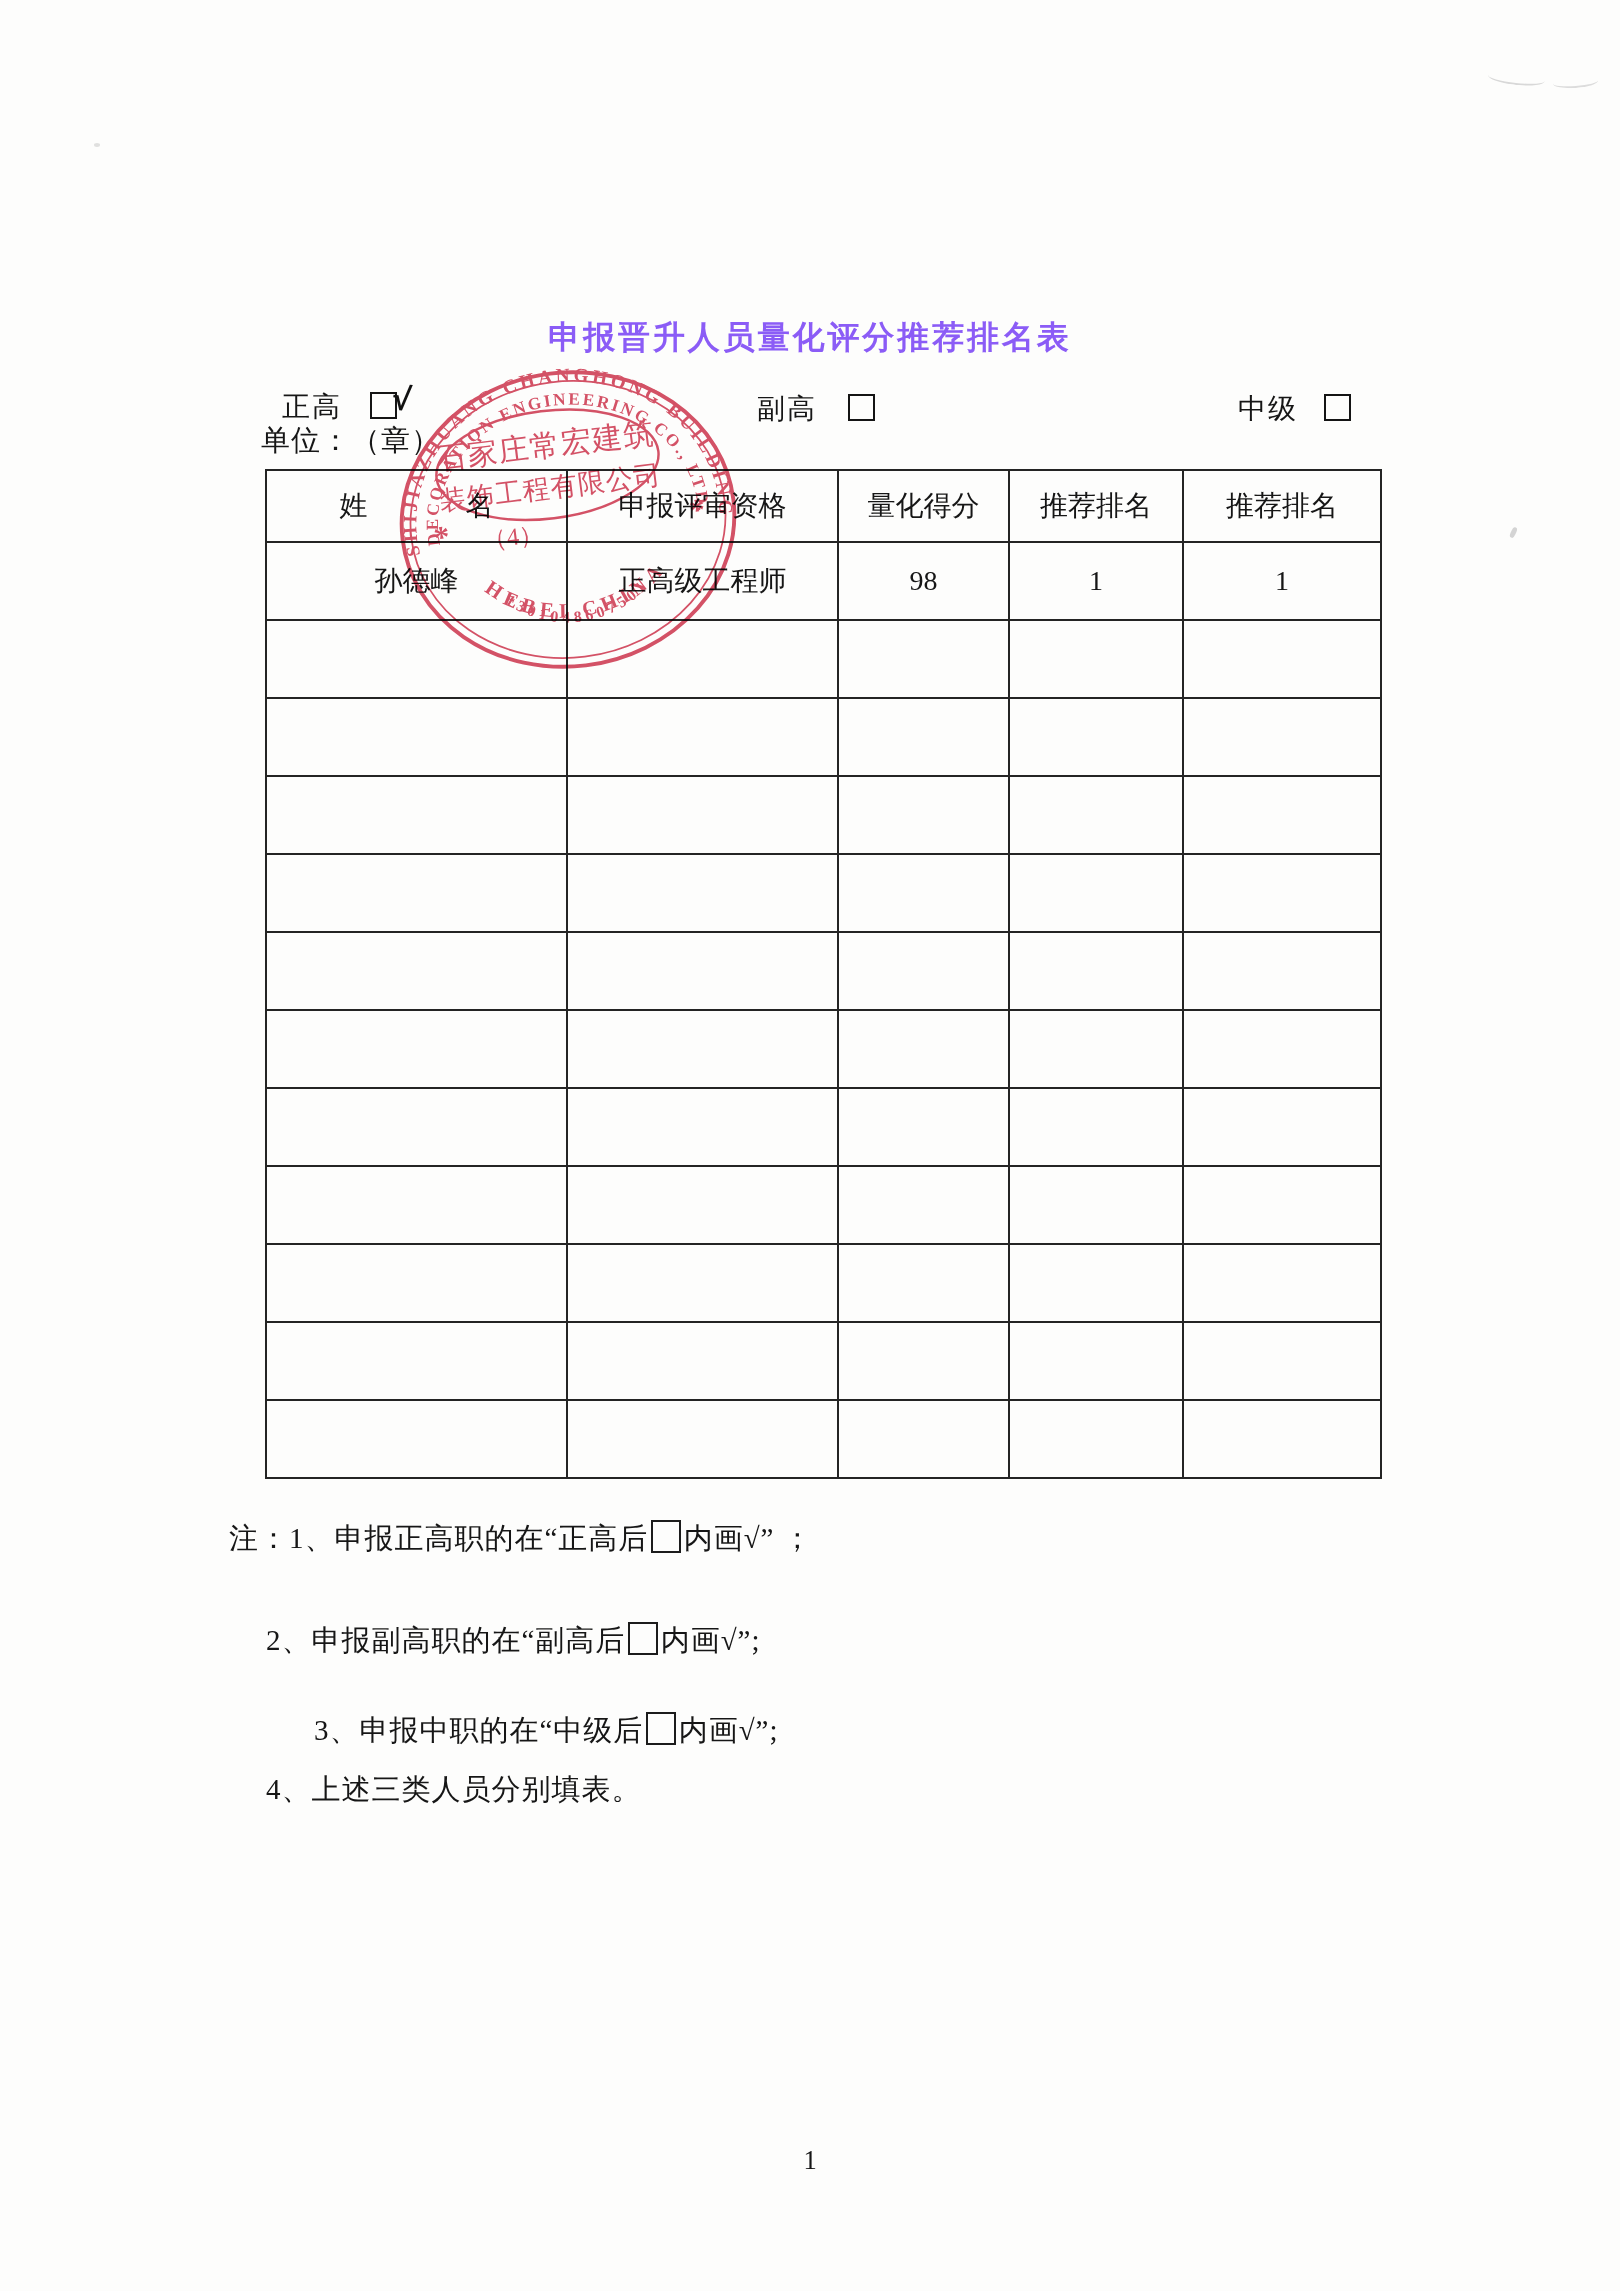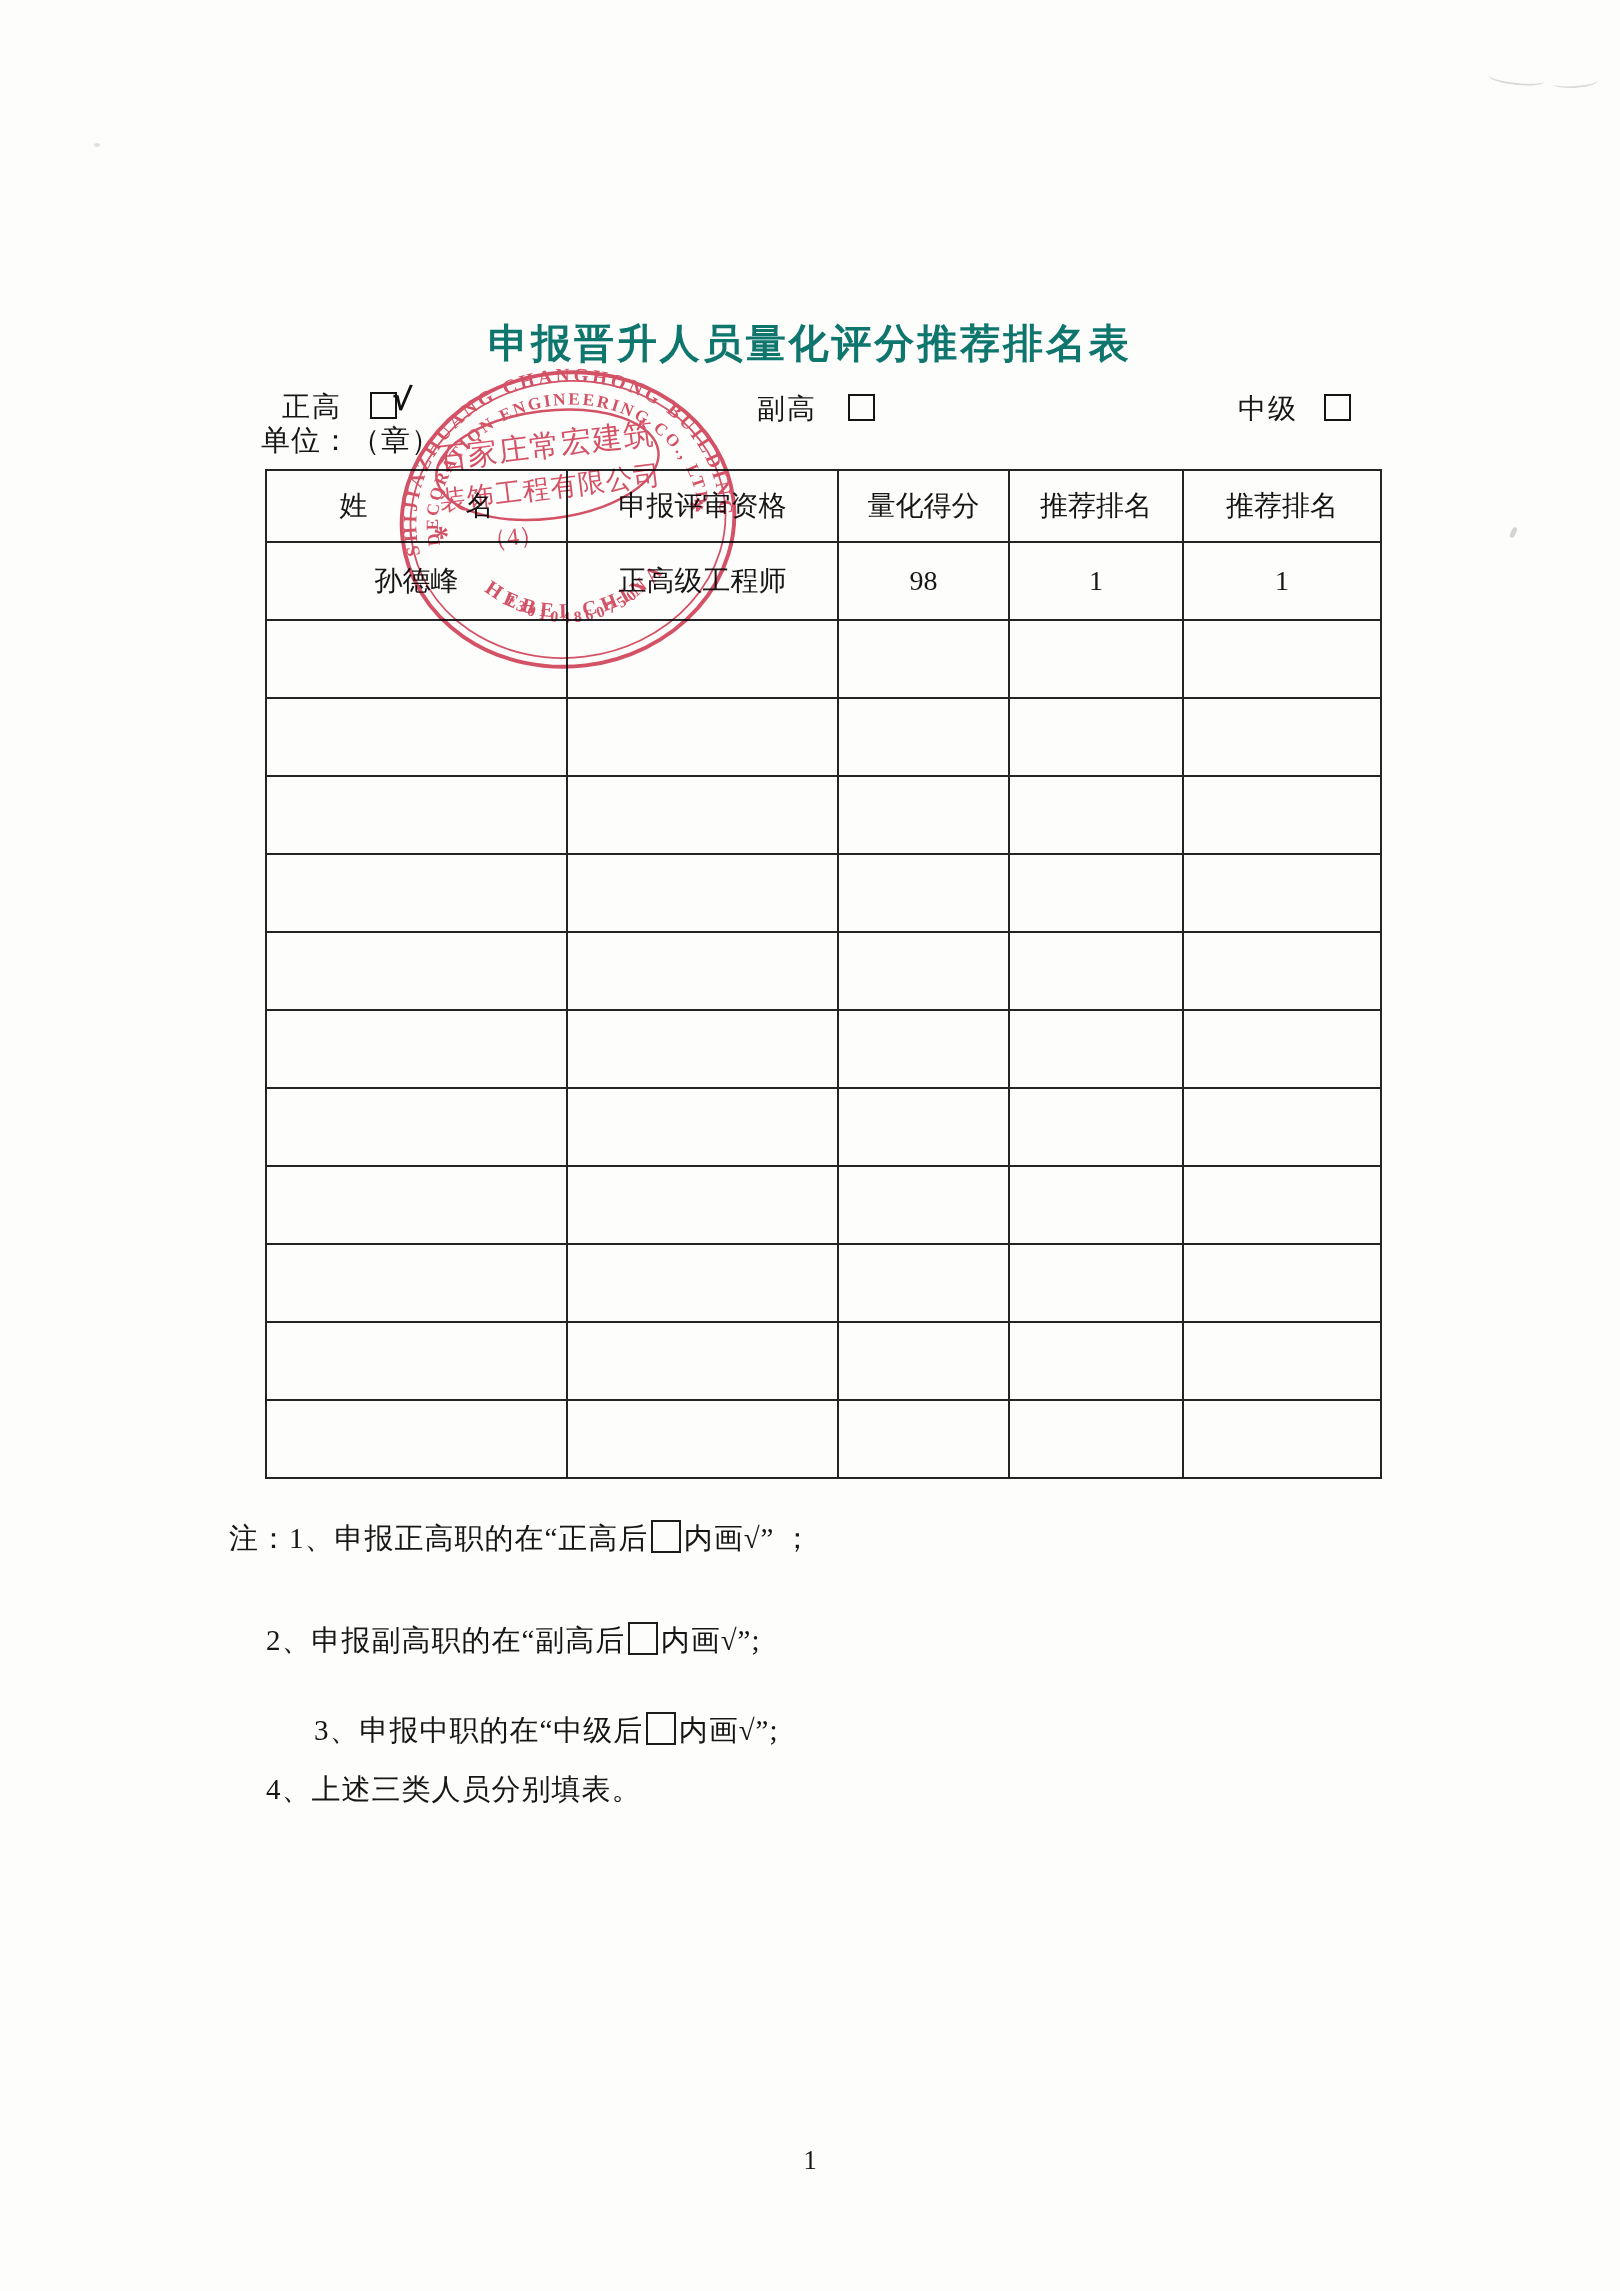--- a/index.html
+++ b/index.html
@@ -4,21 +4,21 @@
 <style>
   html,body{margin:0;padding:0;background:#ffffff;}
   .page{
     position:relative; width:1620px; height:2292px; background:#fdfdfc;
     font-family:"Liberation Serif", serif; color:#161616; overflow:hidden;
   }
   
   .title{
     position:absolute; left:0; top:316px; width:1620px; margin:0;
     text-align:center; font-family:"Liberation Sans", sans-serif;
-    font-weight:700; font-size:40px; letter-spacing:2.9px; color:#0f766e;
+    font-weight:700; font-size:32px; letter-spacing:2.9px; color:#8b5cf6;
   }
   
   .lvl-label{position:absolute; font-size:28px; letter-spacing:2px; white-space:nowrap;}
   .checkbox{position:absolute; width:22.5px; height:22.5px; border:2.5px solid #141414; background:transparent;}
   .checkmark{position:absolute; font-family:"Liberation Sans", sans-serif; font-size:33px; font-weight:600; transform:rotate(6deg); color:#111;}
   .unit-label{position:absolute; left:261px; top:421px; font-size:29px; letter-spacing:1px;}
   
   table.main{
     position:absolute; left:265px; top:469px; width:1114px;
     border-collapse:collapse; table-layout:fixed;

